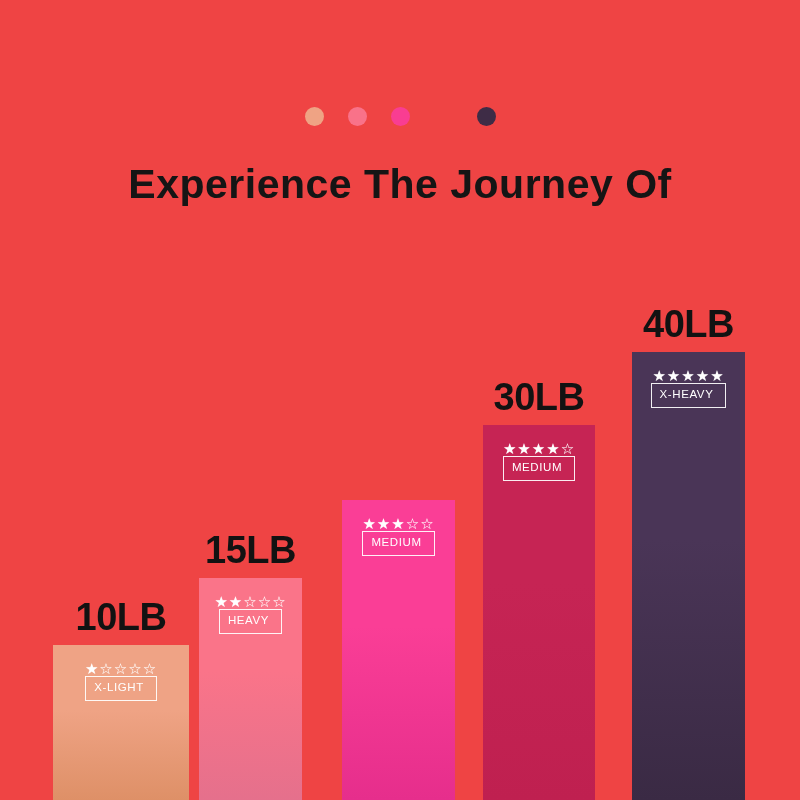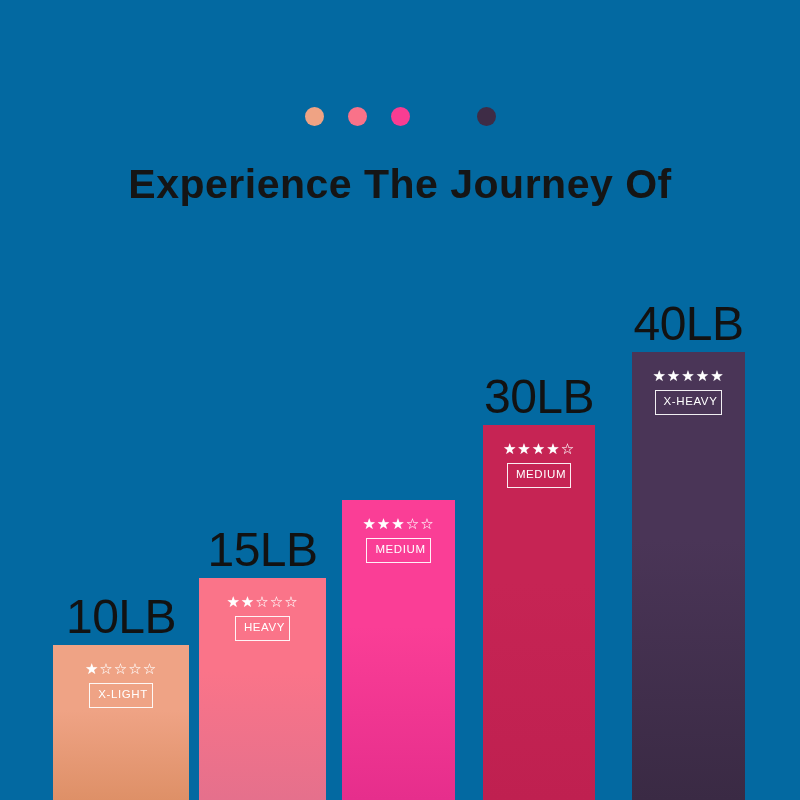--- a/index.html
+++ b/index.html
@@ -3,21 +3,21 @@
 <meta charset="utf-8">
 <title>Experience The Journey Of Becoming Beautiful</title>
 <style>
   * { margin:0; padding:0; box-sizing:border-box; }
   html, body {
     width:800px; height:800px;
     background:#ffffff;
     font-family:"Liberation Sans", sans-serif;
     overflow:hidden;
   }
-  #stage { position:relative; width:800px; height:800px; background:#0369a1; }
+  #stage { position:relative; width:800px; height:800px; background:#ef4444; }
 
   
   #dot-row {
     position:absolute; left:0; top:107px; width:800px;
     display:flex; justify-content:center; align-items:center; gap:24px;
   }
   .dot { width:19px; height:19px; border-radius:50%; flex:0 0 auto; }
 
   
   #headline {
@@ -29,43 +29,43 @@
   #headline .line { display:block; white-space:nowrap; }
 
   
   #chart { position:absolute; left:0; top:0; width:800px; height:800px; }
 
   .col { position:absolute; bottom:0; }
 
   .weight-label {
     position:absolute; left:50%; transform:translateX(-50%);
     bottom:100%; margin-bottom:8px;
-    font-weight:normal; font-size:48px; line-height:40px;
+    font-weight:bold; font-size:38px; line-height:40px;
     color:#121212; white-space:nowrap; letter-spacing:-0.5px;margin-top:16px;
   }
 
   .bar {
     position:absolute; left:0; bottom:0; width:100%;
     display:flex; flex-direction:column; align-items:center;
     padding-top:16px;
   }
 
   .stars {
     font-size:15px; line-height:15px; letter-spacing:1px;
     color:#ffffff; white-space:nowrap;
     text-shadow:0 0 1px rgba(255,255,255,0.35);
   }
 
   .grade-box {
-    margin-top:7px;
+    margin-top:0;
     border:1.5px solid rgba(255,255,255,0.92);
     color:#ffffff;
     font-size:11.5px; line-height:11.5px; font-weight:normal;
     letter-spacing:0.6px;
-    padding:5px 4px 6px 8px;
+    padding:5px 12px 6px 8px;
     white-space:nowrap;
   }
 </style>
 </head>
 <body>
 
 <div id="stage">
 
   <div id="dot-row">
       <span class="dot" style="background: rgb(239, 163, 132);"></span>
@@ -80,21 +80,21 @@
   </div>
 
   <div id="chart">
       <div class="col" style="left: 53px; width: 136px; height: 155px;">
         <div class="weight-label">10LB</div>
         <div class="bar" style="height: 155px; background: linear-gradient(rgb(239, 163, 133) 0%, rgb(239, 163, 133) 42%, rgb(222, 144, 103) 100%);">
           <div class="stars">★☆☆☆☆</div>
           <div class="grade-box">X-LIGHT</div>
         </div>
       </div>
-      <div class="col" style="left: 199px; width: 127px; height: 222px;">
+      <div class="col" style="left: 199px; width: 103px; height: 222px;">
         <div class="weight-label">15LB</div>
         <div class="bar" style="height: 222px; background: linear-gradient(rgb(250, 116, 137) 0%, rgb(250, 116, 137) 42%, rgb(229, 112, 140) 100%);">
           <div class="stars">★★☆☆☆</div>
           <div class="grade-box">HEAVY</div>
         </div>
       </div>
       <div class="col" style="left: 342px; width: 113px; height: 300px;">
         <div class="bar" style="height: 300px; background: linear-gradient(rgb(250, 62, 150) 0%, rgb(250, 62, 150) 42%, rgb(230, 46, 140) 100%);">
           <div class="stars">★★★☆☆</div>
           <div class="grade-box">MEDIUM</div>

